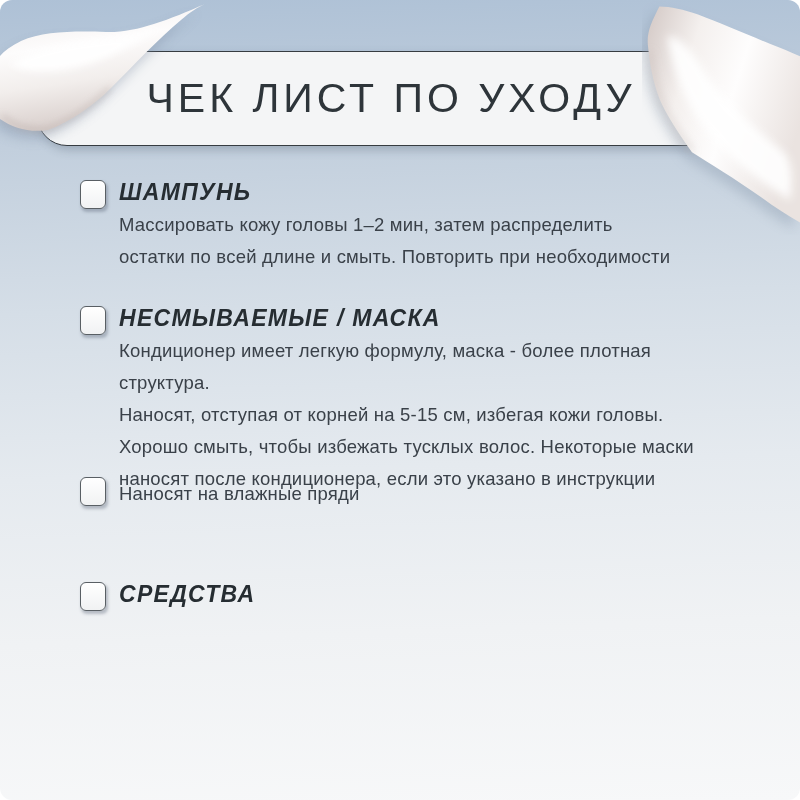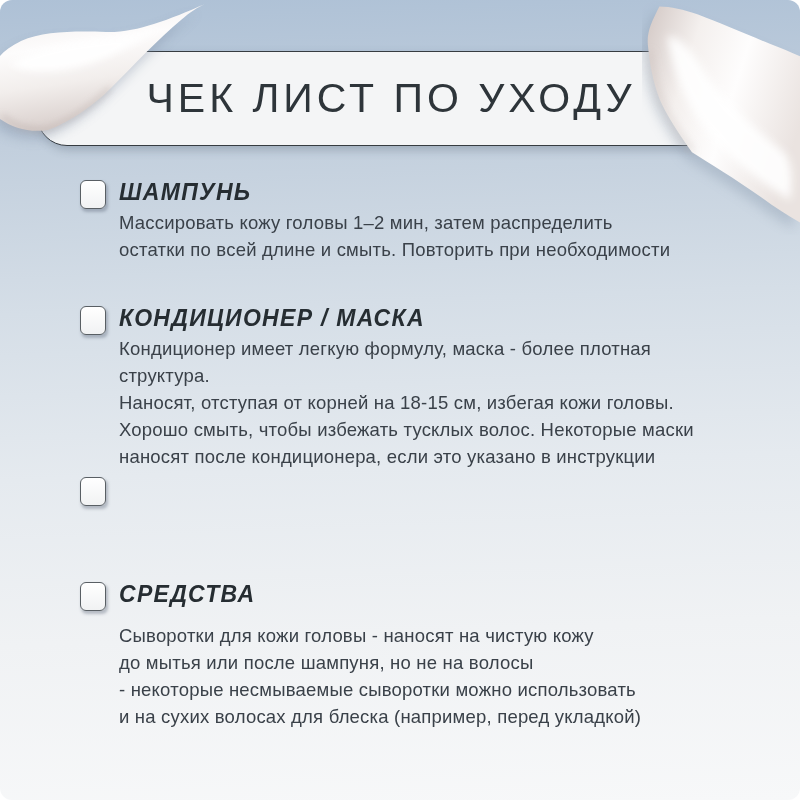--- a/index.html
+++ b/index.html
@@ -48,21 +48,21 @@
     border-radius:6px;
     box-shadow:1.5px 2.5px 3px rgba(90,100,118,.38);
     cursor:pointer;
   }
   .item-text{flex:1 1 auto;}
   .item-title{
     font-size:23px;font-weight:bold;font-style:italic;
     letter-spacing:1.3px;color:#262d32;line-height:28px;
   }
   .item-desc{
-    margin-top:3px;font-size:18.5px;line-height:27px;
+    margin-top:3px;font-size:18.5px;line-height:32px;
     letter-spacing:.2px;color:#3a4149;white-space:pre-line;
   }
   .item-desc.extra{margin-top:14px;}
 </style>
 </head>
 <body>
 
 <div class="poster">
 
   <div class="title-banner">
@@ -116,38 +116,35 @@
     <div class="item-text">
       <div class="item-title">ШАМПУНЬ</div>
       <div class="item-desc">Массировать кожу головы 1–2 мин, затем распределить
 остатки по всей длине и смыть. Повторить при необходимости</div>
     </div>
   </div>
 
   <div class="item item-2">
     <div class="checkbox"></div>
     <div class="item-text">
-      <div class="item-title">КОНДИЦИОНЕР / МАСКА</div>
+      <div class="item-title">НЕСМЫВАЕМЫЕ / МАСКА</div>
       <div class="item-desc">Кондиционер имеет легкую формулу, маска - более плотная структура.
-Наносят, отступая от корней на 18-15 см, избегая кожи головы.
+Наносят, отступая от корней на 5-15 см, избегая кожи головы.
 Хорошо смыть, чтобы избежать тусклых волос. Некоторые маски
 наносят после кондиционера, если это указано в инструкции</div>
     </div>
   </div>
 
   <div class="item item-3">
     <div class="checkbox"></div>
     <div class="item-text">
+      <div class="item-desc">Наносят на влажные пряди</div>
     </div>
   </div>
 
   <div class="item item-4">
     <div class="checkbox"></div>
     <div class="item-text">
       <div class="item-title">СРЕДСТВА</div>
-      <div class="item-desc extra">Сыворотки для кожи головы - наносят на чистую кожу
-до мытья или после шампуня, но не на волосы
-- некоторые несмываемые сыворотки можно использовать
-и на сухих волосах для блеска (например, перед укладкой)</div>
     </div>
   </div>
 
 </div>
 
 </body></html>

